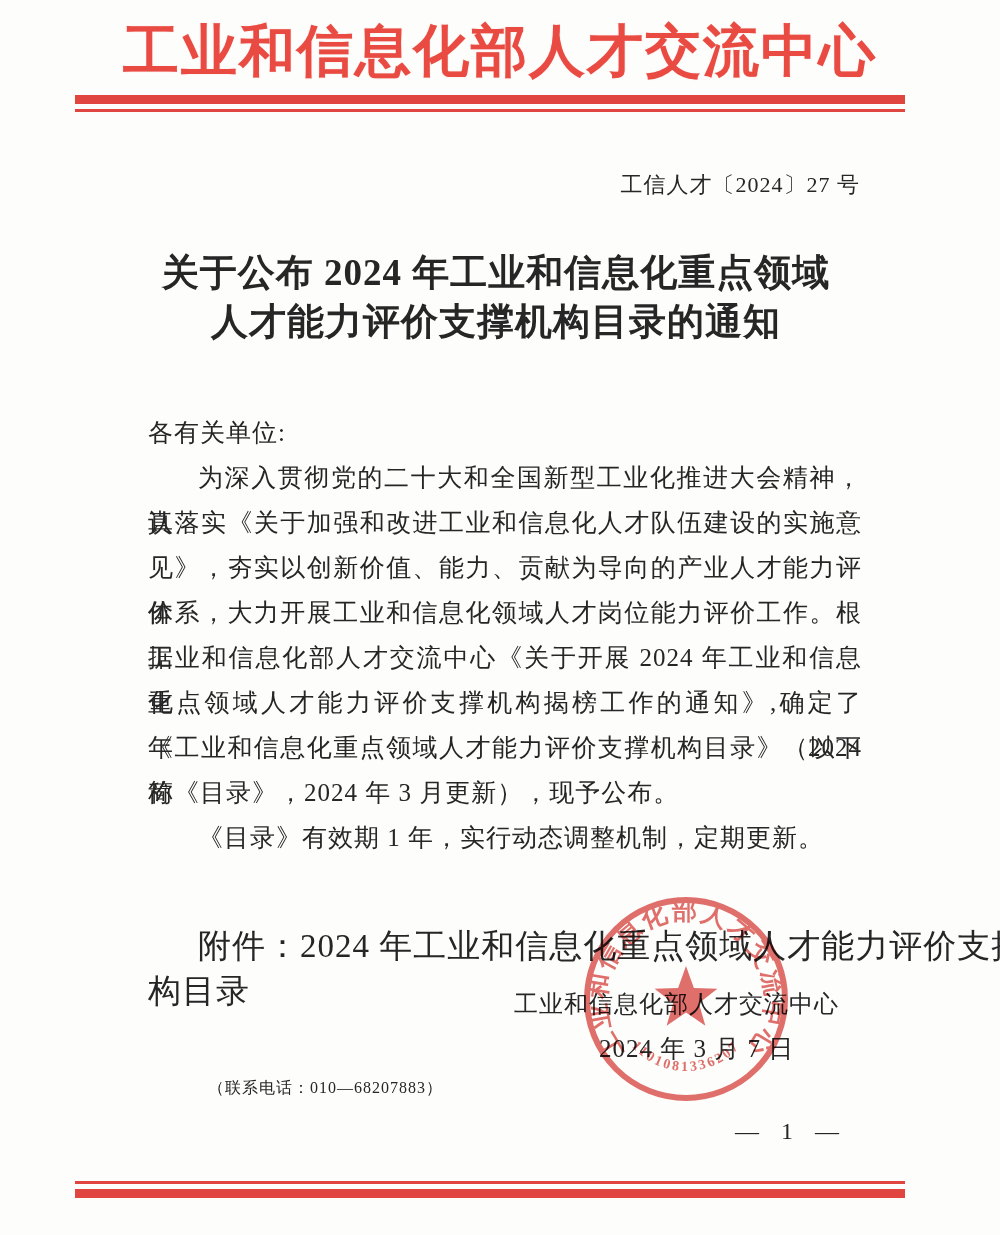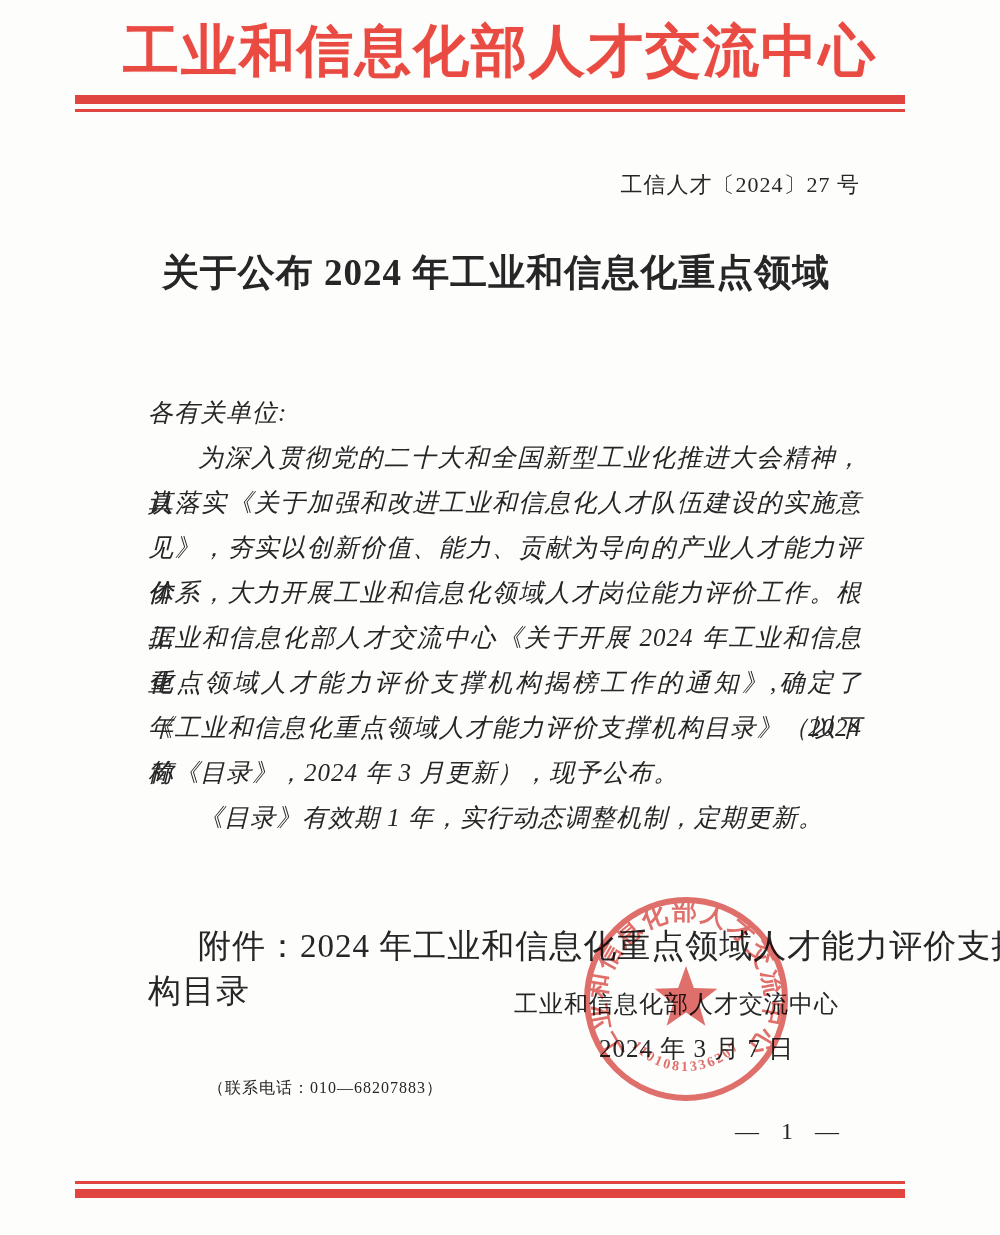--- a/index.html
+++ b/index.html
@@ -38,22 +38,22 @@
     font-size:22px;letter-spacing:1px;
     white-space:nowrap;
   }
   .title{
     position:absolute;top:248px;left:0;width:992px;
     text-align:center;
     font-size:37px;font-weight:bold;
     line-height:49px;letter-spacing:1px;
   }
   .body-block{
-    position:absolute;top:390px;left:148px;width:714px;
-    font-size:25px;letter-spacing:1px;font-style:italic;
+    position:absolute;top:410px;left:148px;width:714px;
+    font-size:25px;letter-spacing:1px;
   }
   .line{
     height:45px;line-height:45px;
     white-space:nowrap;
   }
   .line.just{
     white-space:normal;
     text-align:justify;
     text-align-last:justify;
     text-justify:inter-character;
@@ -97,20 +97,21 @@
 
   <div class="letterhead">工业和信息化部人才交流中心</div>
 
   <div class="rule rule-top-thick"></div>
   <div class="rule rule-top-thin"></div>
 
   <div class="doc-number">工信人才〔2024〕27 号</div>
 
   <div class="title">
     <div>关于公布 2024 年工业和信息化重点领域</div>
+    <div>人才能力评价支撑机构目录的通知</div>
   </div>
 
   <div class="body-block">
     <div class="line">各有关单位:</div>
     <div class="line just indent">为深入贯彻党的二十大和全国新型工业化推进大会精神，认</div>
     <div class="line just">真落实《关于加强和改进工业和信息化人才队伍建设的实施意</div>
     <div class="line just">见》，夯实以创新价值、能力、贡献为导向的产业人才能力评价</div>
     <div class="line just">体系，大力开展工业和信息化领域人才岗位能力评价工作。根据</div>
     <div class="line just">工业和信息化部人才交流中心《关于开展 2024 年工业和信息化</div>
     <div class="line just">重点领域人才能力评价支撑机构揭榜工作的通知》,确定了《2024</div>

